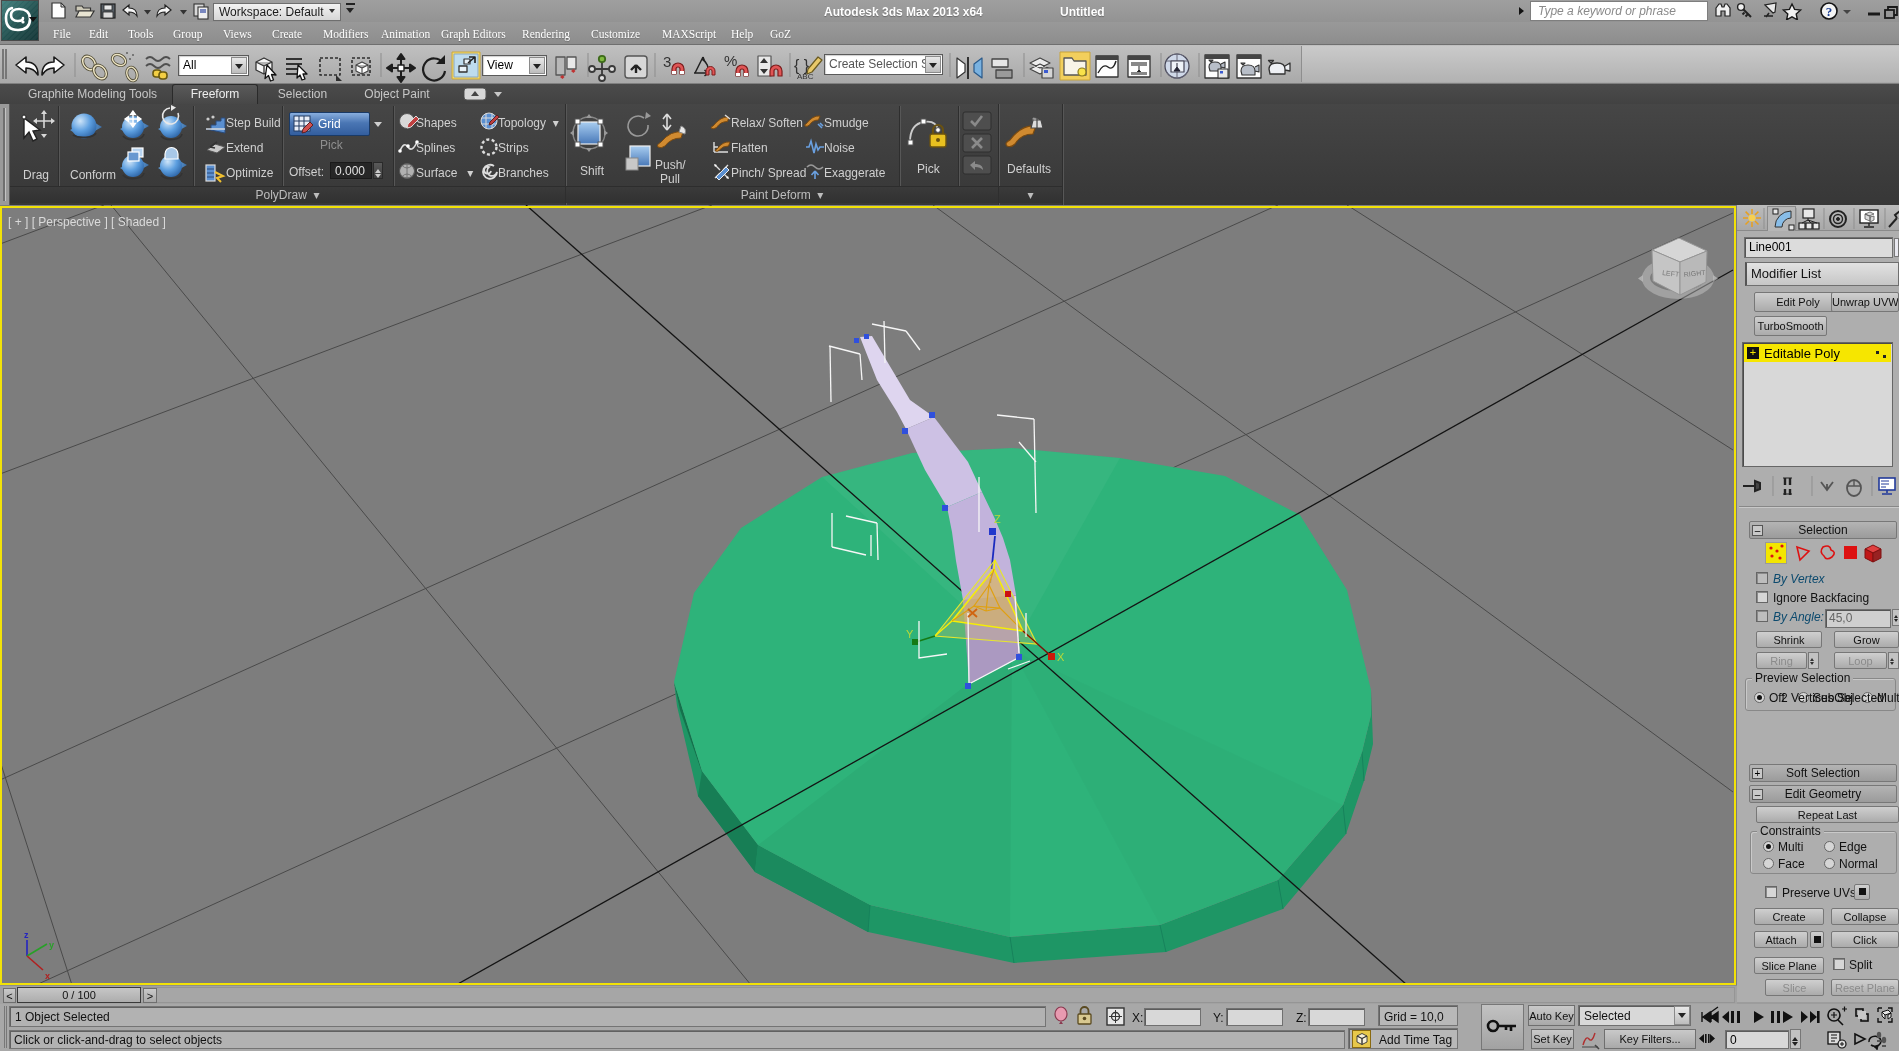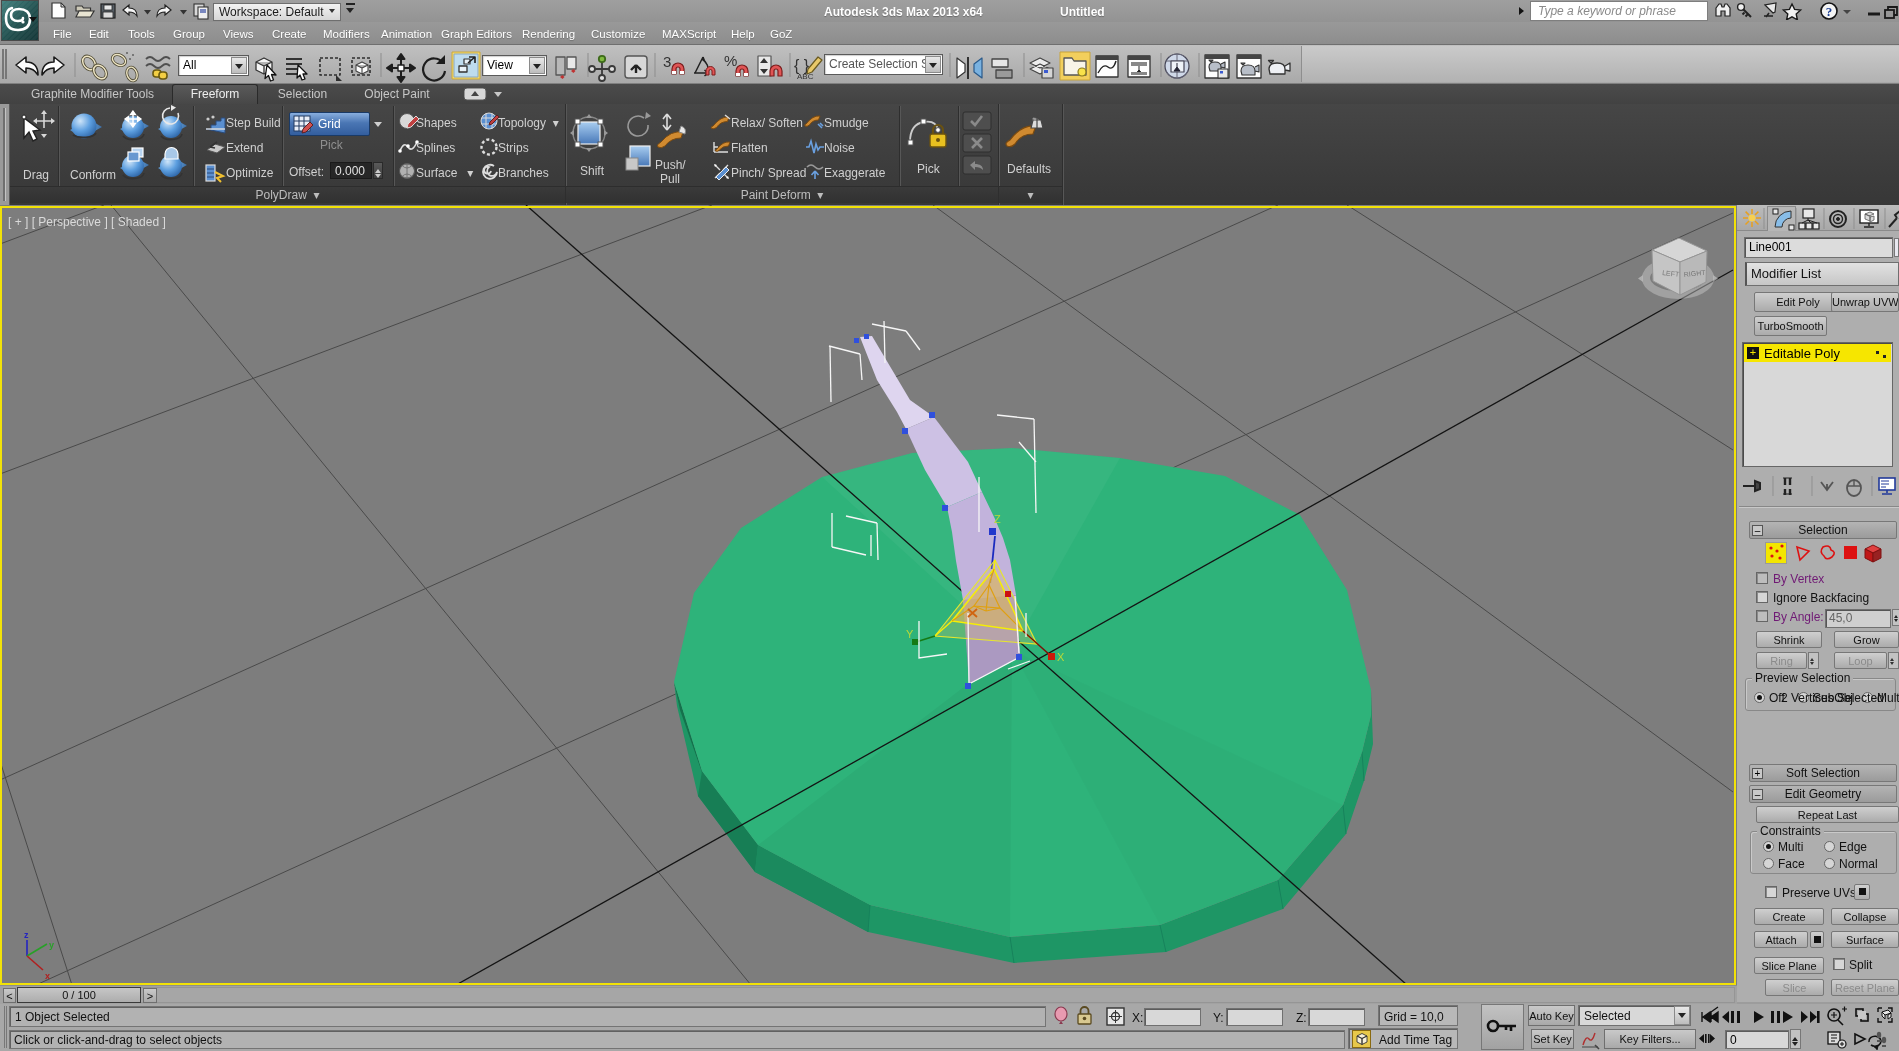--- a/index.html
+++ b/index.html
@@ -4,21 +4,21 @@
 <style>
 * { margin:0; padding:0; box-sizing:border-box; }
 html,body { width:1899px; height:1051px; overflow:hidden; background:#9c9c9c;
   font-family:"Liberation Sans", sans-serif; }
 #root { position:absolute; left:0; top:0; width:1899px; height:1051px; }
 .abs { position:absolute; }
 
 #titlebar { left:0; top:0; width:1899px; height:22px;
   background:linear-gradient(#9f9f9f,#939393); }
 #menubar { left:0; top:22px; width:1899px; height:23px;
-  background:linear-gradient(#999999,#8d8d8d); border-bottom:1px solid #6f6f6f; }
+  background:linear-gradient(#999999,#8d8d8d); border-bottom:1px solid #6f6f6f;font-family:Liberation Serif, serif; }
 .menuitem { position:absolute; top:6px; color:#fff; font-size:11.5px; text-shadow:0 1px 1px rgba(0,0,0,.25); }
 .ttl { position:absolute; top:5px; color:#fff; font-size:12px; font-weight:bold; text-shadow:0 1px 1px rgba(0,0,0,.3); }
 
 #toolbar { left:0; top:45px; width:1899px; height:39px;
   background:linear-gradient(#c0c0c0,#a9a9a9); border-bottom:1px solid #808080; }
 #toolbar .combo { position:absolute; height:21px; background:#fff; border:1px solid #5a5a5a;
   box-shadow:inset 1px 1px 1px #00000030; font-size:12px; color:#000; }
 .combobtn { position:absolute; right:1px; top:1px; width:16px; bottom:1px;
   background:linear-gradient(#e8e8e8,#bdbdbd); border:1px solid #8a8a8a; }
 .combobtn:after { content:""; position:absolute; left:3px; top:6px;
@@ -51,21 +51,21 @@
 .rollout { position:absolute; left:12px; width:148px; height:18px;
   background:linear-gradient(#b4b4b4,#9b9b9b); border:1px solid #787878; border-radius:2px;
   text-align:center; font-size:12px; color:#111; line-height:16px; }
 .rbox { position:absolute; left:2px; top:3px; width:11px; height:11px; background:#c8c8c8;
   border:1px solid #555; line-height:9px; font-size:10px; text-align:center; color:#000; }
 .cb { position:absolute; width:12px; height:12px; background:#d6d6d6; border:1px solid #666;
   box-shadow:inset 1px 1px 0 #8a8a8a; }
 .radio { position:absolute; width:11px; height:11px; background:#d6d6d6; border:1px solid #666; border-radius:50%; }
 .radio.sel:after { content:""; position:absolute; left:2px; top:2px; width:5px; height:5px; border-radius:50%; background:#111; }
 .plabel { position:absolute; font-size:12px; color:#111; white-space:nowrap; }
-.pgray { color:#701a75; }
+.pgray { color:#0c4a6e;font-style:italic; }
 .groupbox { position:absolute; border:1px solid #888; border-radius:3px;
   box-shadow:inset 1px 1px 0 #c9c9c9; }
 .spin { position:absolute; width:11px; background:#c2c2c2; border:1px solid #777; }
 
 #timeslider { left:0; top:985px; width:1737px; height:19px; background:#a2a2a2; border-top:1px solid #8e8e8e;}
 #bottombar { left:0; top:1004px; width:1899px; height:47px; background:#a8a8a8; }
 .bsunken { position:absolute; background:#b2b2b2; border:1px solid #747474; box-shadow:inset 1px 1px 0 #616161; }
 .bfield { position:absolute; background:#d8d8d8; border:1px solid #707070; box-shadow:inset 1px 1px 0 #5c5c5c; }
 .bbtn { position:absolute; background:linear-gradient(#c9c9c9,#a9a9a9); border:1px solid #6f6f6f; text-align:center;
   font-size:11px; color:#111; white-space:nowrap; overflow:hidden; }
@@ -538,21 +538,21 @@
 
         <g transform="translate(998,10)">
           <path d="M2 26 q12-16 26-14 l-3 8 q-12 0 -18 10 q-4 4 -8 2 q-3-3 3-6 z" fill="#d08a30" stroke="#7a4a10" stroke-width="1.2"></path>
           <path d="M25 4 q8 0 8 8 l-8-2 z" fill="#e8e8e8" stroke="#888"></path>
           <path d="M29 2 v20 m-4-16 h8 l2 8 h-12 z" stroke="#444" stroke-width="1.2" fill="#dcdcdc"></path>
         </g>
       </svg>
     </div>
     <div id="rgrip"></div>
     <div id="rtabs">
-      <div class="rtab" style="left:20px;width:145px">Graphite Modifier Tools</div>
+      <div class="rtab" style="left:20px;width:145px">Graphite Modeling Tools</div>
       <div class="rtab" id="rtab-active" style="left:172px;top:0px;width:86px;height:20px;line-height:19px">Freeform</div>
       <div class="rtab" style="left:275px;width:55px">Selection</div>
       <div class="rtab" style="left:362px;width:70px">Object Paint</div>
       <svg class="abs" style="left:464px;top:4px" width="40" height="13" viewBox="0 0 40 13">
         <rect x="0" y="0" width="22" height="12" rx="3" fill="#d8d8d8" stroke="#555"></rect>
         <path d="M11 3 l-4 5 h8 z" fill="#444"></path>
         <path d="M30 4 l4 5 4-5 z" fill="#c8c8c8"></path>
       </svg>
     </div>
   </div>
@@ -821,21 +821,21 @@
       <div class="plabel" style="left:41px;top:652px">Face</div>
     <div class="radio" style="left:87px;top:653px"></div>
       <div class="plabel" style="left:102px;top:652px">Normal</div>
     <div class="cb" style="left:28px;top:681px"></div>
       <div class="plabel" style="left:45px;top:681px">Preserve UVs</div>
     <div class="btn" style="left:117px;top:679px;width:16px;height:16px"><span style="display:inline-block;width:7px;height:7px;background:#111;margin-top:3px"></span></div>
     <div class="btn" style="left:17px;top:703px;width:70px;height:17px;line-height:16px">Create</div>
     <div class="btn" style="left:94px;top:703px;width:68px;height:17px;line-height:16px">Collapse</div>
     <div class="btn" style="left:17px;top:726px;width:54px;height:17px;line-height:16px">Attach</div>
     <div class="btn" style="left:73px;top:726px;width:14px;height:17px"><span style="display:inline-block;width:7px;height:7px;background:#111;margin-top:4px"></span></div>
-    <div class="btn" style="left:94px;top:726px;width:68px;height:17px;line-height:16px">Surface</div>
+    <div class="btn" style="left:94px;top:726px;width:68px;height:17px;line-height:16px">Click</div>
     <div class="btn" style="left:17px;top:752px;width:70px;height:17px;line-height:16px">Slice Plane</div>
     <div class="cb" style="left:96px;top:753px"></div>
       <div class="plabel" style="left:112px;top:753px">Split</div>
     <div class="btn dis" style="left:28px;top:774px;width:59px;height:17px;line-height:16px">Slice</div>
     <div class="btn dis" style="left:94px;top:774px;width:68px;height:17px;line-height:16px">Reset Plane</div>
   </div>
   <div class="abs" id="timeslider">
     <div class="bbtn" style="left:3px;top:2px;width:13px;height:15px;line-height:14px">&lt;</div>
     <div class="abs" style="left:17px;top:1px;width:1718px;height:16px;background:#a6a6a6;border:1px solid #959595"></div>
     <div class="bbtn" style="left:17px;top:1px;width:124px;height:16px;line-height:15px;border:1px solid #3a3a3a;background:linear-gradient(#c6c6c6,#adadad)">0 / 100</div>

